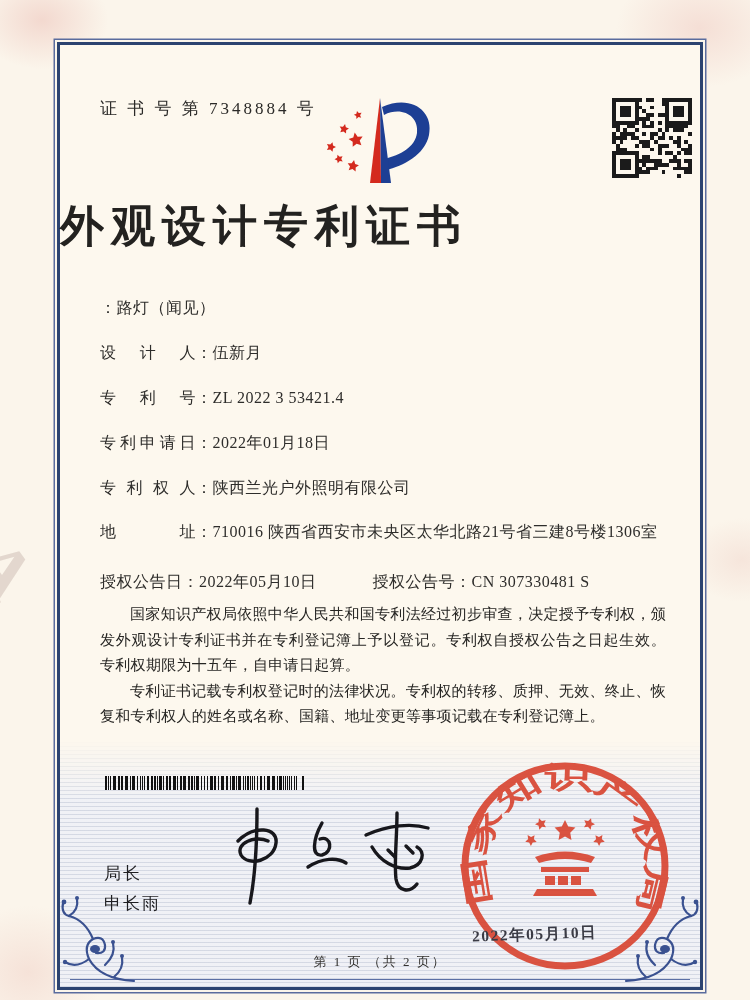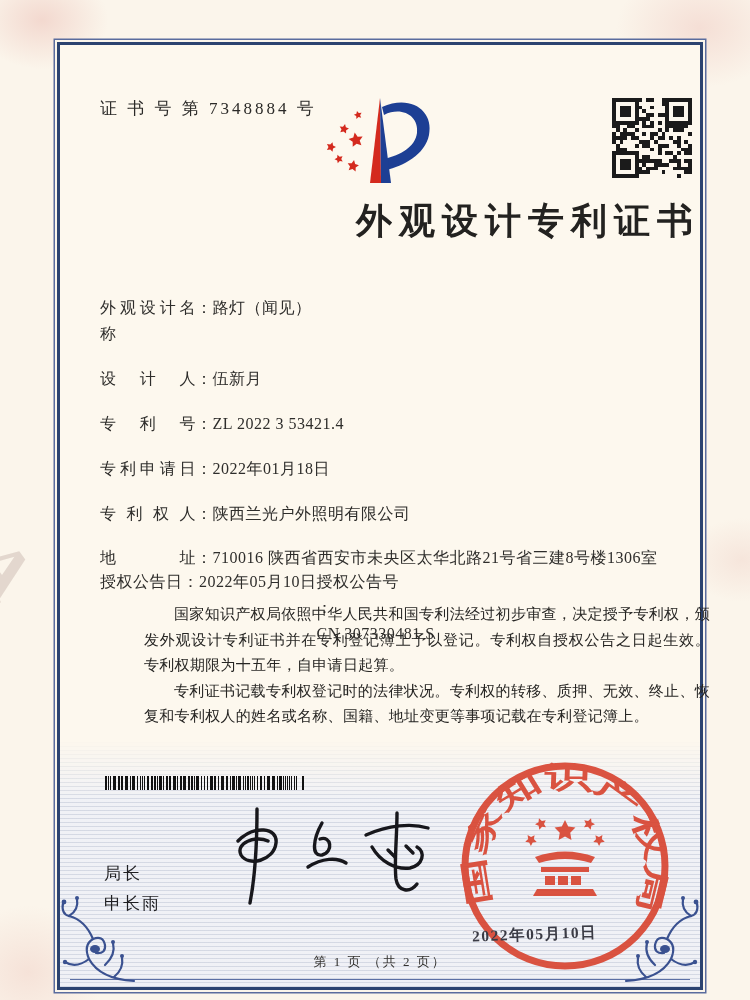--- a/index.html
+++ b/index.html
@@ -24,33 +24,33 @@
     background:repeating-linear-gradient(0deg, rgba(98,112,155,.18) 0 1px, rgba(240,241,246,.95) 1px 4px),#eef0f4;
     -webkit-mask-image:linear-gradient(180deg,transparent 0,#000 60px);
     mask-image:linear-gradient(180deg,transparent 0,#000 60px);}
   .innerline{position:absolute;left:10px;right:10px;bottom:7px;height:1px;background:#5b6fa5;}
   .flourish{position:absolute;bottom:2px;width:78px;height:92px;}
   .flourish.left{left:-2px;}
   .flourish.right{right:-2px;transform:scaleX(-1);}
   .certnum{position:absolute;left:40px;top:52px;font-size:17px;letter-spacing:3px;color:#2b2a28;}
   .logo{position:absolute;left:255px;top:48px;width:130px;height:107px;}
   .qr{position:absolute;left:552px;top:53px;width:80px;height:80px;}
-  .title{position:absolute;left:0;top:152px;width:100%;text-align:right;
-    font-size:36px;font-weight:bold;letter-spacing:7px;color:#232220;}
+  .title{position:absolute;left:0;top:152px;width:100%;text-align:left;
+    font-size:44px;font-weight:bold;letter-spacing:7px;color:#232220;}
   .fields{position:absolute;left:40px;top:250px;width:568px;font-size:16px;}
   .frow{display:flex;line-height:26px;margin-bottom:19px;letter-spacing:.5px;}
   .frow.addr{line-height:24.5px;margin-bottom:12px;}
   .flabel{display:inline-block;width:96px;text-align:justify;text-align-last:justify;flex:0 0 96px;}
   .fcolon{flex:0 0 16px;}
   .fvalue{flex:1;}
   .grantrow{position:absolute;left:40px;top:524px;width:580px;display:flex;font-size:16px;line-height:26px;letter-spacing:.5px;}
-  .grant2{display:flex;flex-direction:column;}
+  .grant2{margin-left:56px;display:flex;}
   .glabel{white-space:nowrap;}
   .body-text{position:absolute;left:40px;top:557px;width:566px;font-size:15px;line-height:25.5px;
-    text-align:justify;color:#262523;letter-spacing:.3px;margin-left:44px;}
+    text-align:justify;color:#262523;letter-spacing:.3px;}
   .body-text p{margin:0;text-indent:2em;}
   .barcode{position:absolute;left:45px;top:731px;width:202px;height:14px;}
   .signer{position:absolute;left:44px;top:790px;font-family:"Liberation Sans","DejaVu Sans",sans-serif;
     font-size:17px;color:#1f1f22;line-height:30px;letter-spacing:2px;margin-top:24px;}
   .signature{position:absolute;left:150px;top:758px;width:240px;height:110px;}
   .seal{position:absolute;left:392px;top:708px;width:226px;height:226px;}
   .sealdate{position:absolute;left:412px;top:878px;width:200px;font-size:15.5px;font-weight:bold;
     color:#3a3b45;letter-spacing:1.5px;transform:rotate(-2deg);white-space:nowrap;}
   .footer{position:absolute;left:0;top:908px;width:100%;text-align:center;font-size:13px;
     letter-spacing:2px;color:#33322f;}
@@ -356,21 +356,20 @@
             <rect x="5" y="20" width="1" height="1" fill="#1b1b1b"></rect>
             <rect x="6" y="20" width="1" height="1" fill="#1b1b1b"></rect>
             <rect x="17" y="20" width="1" height="1" fill="#1b1b1b"></rect>
           </svg>
       </div>
 
       <div class="title">外观设计专利证书</div>
 
       <div class="fields">
         <div class="frow">
-          <span class="flabel">外观设计名称</span>
             <span class="fcolon">：</span>
             <span class="fvalue">路灯（闻见）</span>
         </div>
         <div class="frow">
           <span class="flabel">设计人</span>
             <span class="fcolon">：</span>
             <span class="fvalue">伍新月</span>
         </div>
         <div class="frow">
           <span class="flabel">专利号</span>

